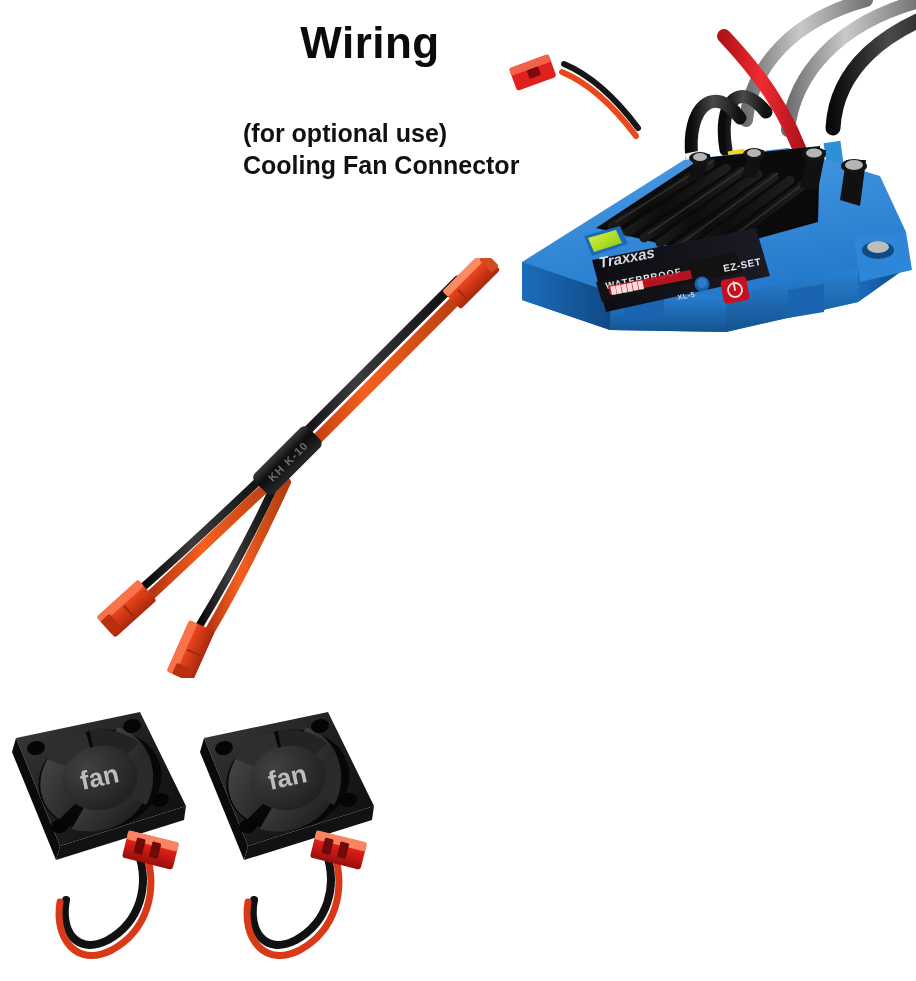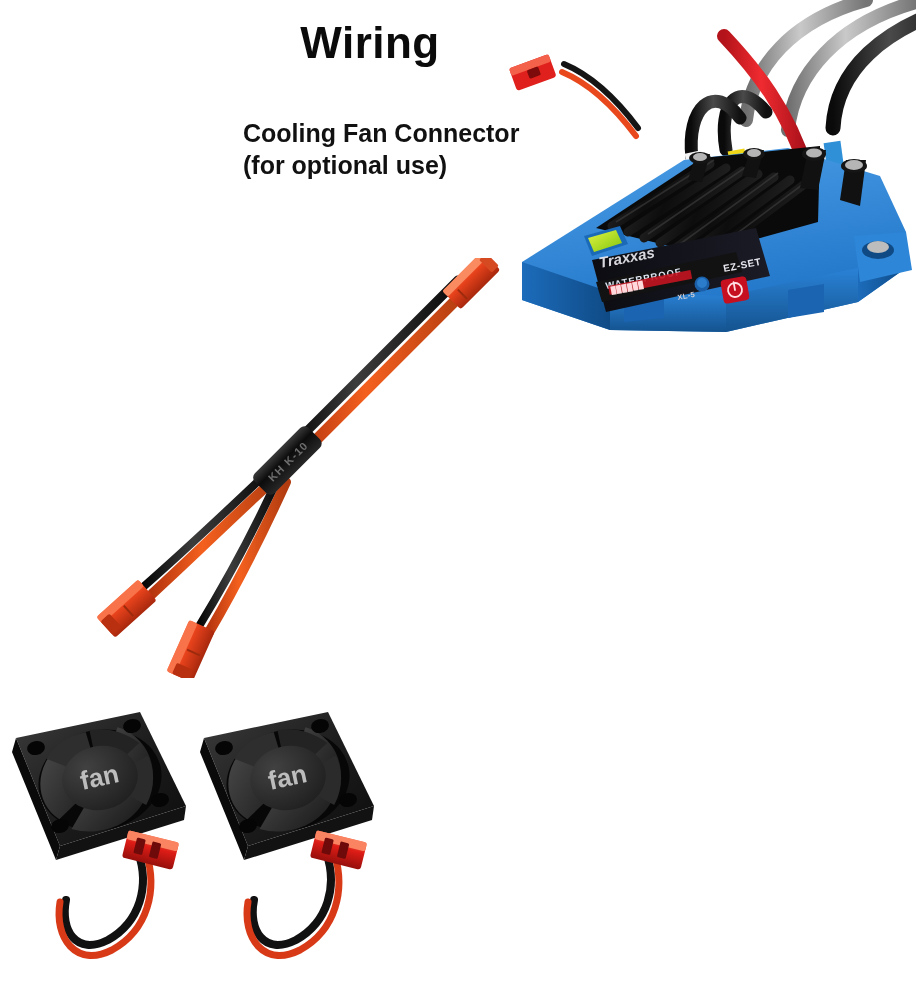--- a/index.html
+++ b/index.html
@@ -24,22 +24,22 @@
   .art{position:absolute;}
 </style>
 </head>
 <body>
 
 <div class="stage">
 
   <div id="title">Wiring</div>
 
   <div id="subtitle">
+    <div>(for optional use)</div>
     <div>Cooling Fan Connector</div>
-    <div>(for optional use)</div>
   </div>
 
   <svg class="art" style="left:488px;top:0px;" width="428" height="380" viewBox="0 0 428 380">
     <defs>
       <linearGradient id="blueTop" x1="0" y1="0" x2="0.3" y2="1">
         <stop offset="0" stop-color="#4c9ee6"></stop>
           <stop offset="1" stop-color="#1f74c8"></stop>
       </linearGradient>
       <linearGradient id="blueFront" x1="0" y1="0" x2="0" y2="1">
         <stop offset="0" stop-color="#2a82d6"></stop>

